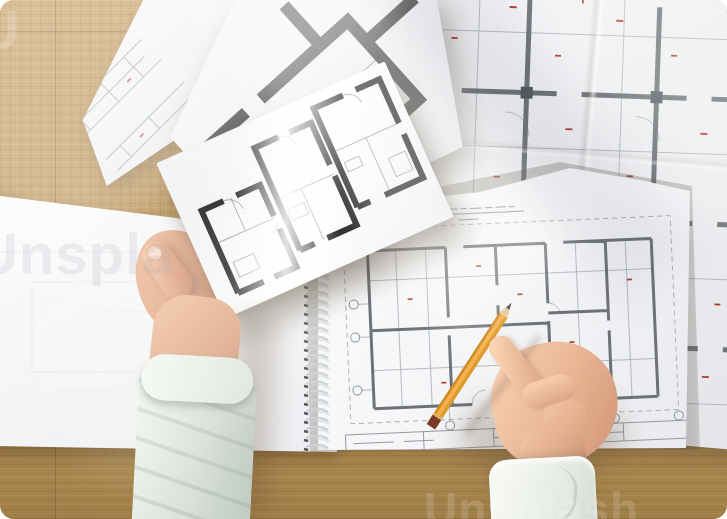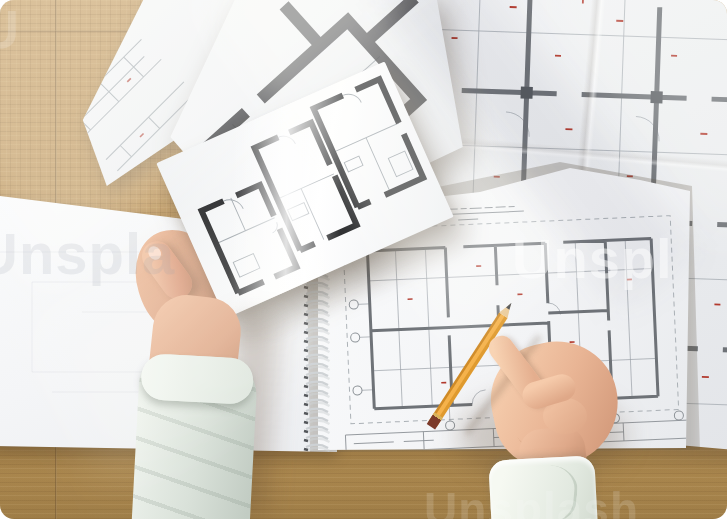--- a/index.html
+++ b/index.html
@@ -247,18 +247,17 @@
   <div class="abs" id="r-sleeve">
     <div class="fold"></div>
   </div>
 
   <div class="abs glare" id="glare1"></div>
   <div class="abs glare" id="glare2"></div>
   <div class="abs glare" id="glare3"></div>
   <div class="abs glare" id="glare4"></div>
   <div class="abs" id="shade1"></div>
 
-  <div class="abs wm" id="wm-center">Unspl</div>
   <div class="abs wm" id="wm-left">Unspla</div>
   <div class="abs wm" id="wm-bottom">Unsplash</div>
   <div class="abs wm" id="wm-topleft">U</div>
 
 </div>
 
 </body></html>

